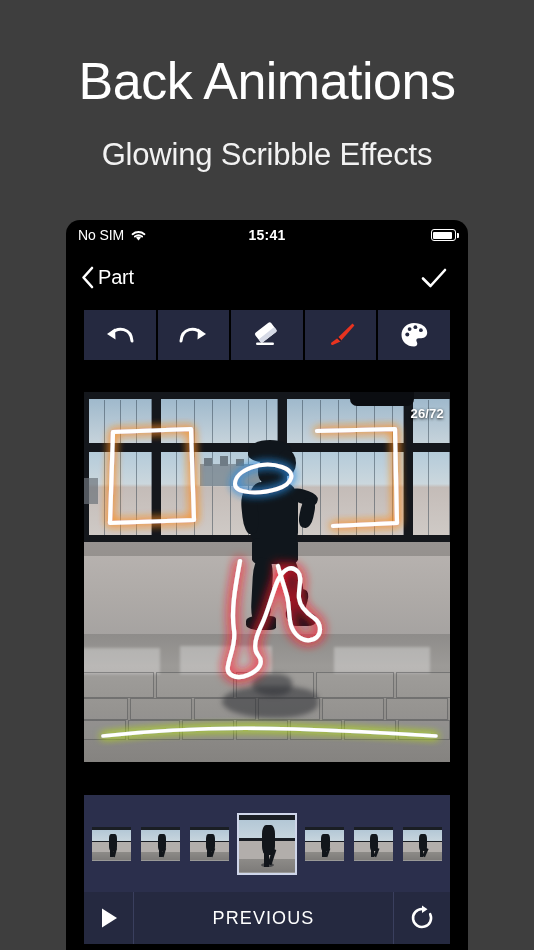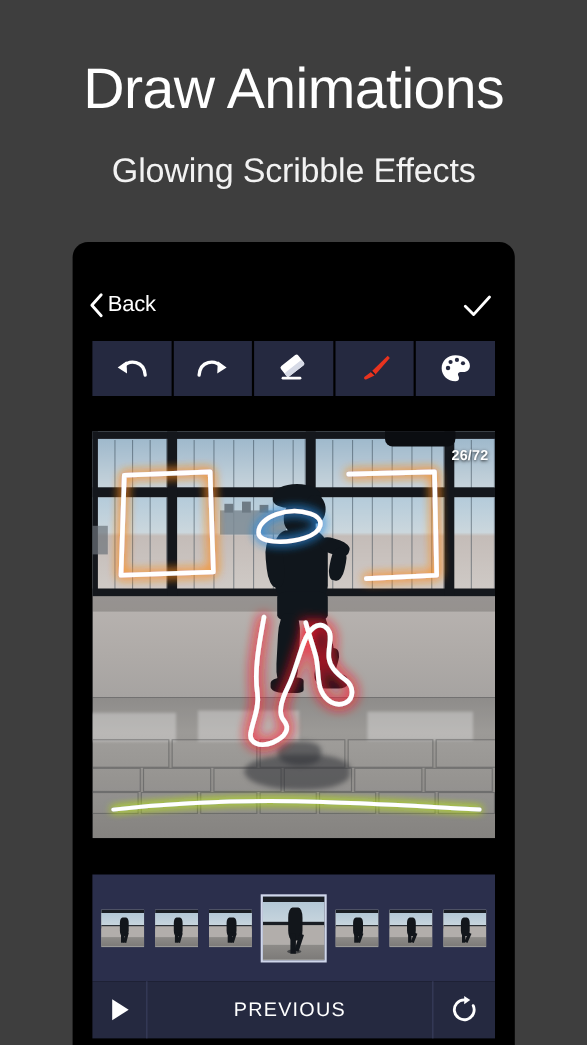--- a/index.html
+++ b/index.html
@@ -197,32 +197,48 @@
   .bb-prev { flex:1; }
   .bb-next { flex:1; }
   .bb-loop { width:56px; }
   .bb-label { font-size:18px; font-weight:400; letter-spacing:1.1px;text-align:right; }
 </style>
 </head>
 <body>
 
 <div id="root">
 
-  <div class="promo-title">Draw Animations</div>
+  <div class="promo-title">Back Animations</div>
   <div class="promo-sub">Glowing Scribble Effects</div>
 
   <div class="phone">
 
+    <div class="statusbar">
+      <div class="sb-left">
+        <span class="sb-nosim">No SIM</span>
+        <svg width="17" height="13" viewBox="0 0 17 13">
+          <path d="M8.5 11.6 L11 8.6 A4 4 0 0 0 6 8.6 Z" fill="#fff"></path>
+          <path d="M2.6 5.2 A9 9 0 0 1 14.4 5.2" stroke="#fff" stroke-width="2" fill="none" stroke-linecap="round"></path>
+          <path d="M4.9 7.6 A6 6 0 0 1 12.1 7.6" stroke="#fff" stroke-width="1.9" fill="none" stroke-linecap="round"></path>
+        </svg>
+      </div>
+      <div class="sb-time">15:41</div>
+      <div class="sb-right">
+        <div class="battery">
+          <div class="battery-fill"></div>
+        </div>
+      </div>
+    </div>
 
     <div class="navbar">
       <div class="nav-back">
         <svg width="13" height="23" viewBox="0 0 13 23">
           <path d="M11 2 L2.5 11.5 L11 21" stroke="#fff" stroke-width="2.6" fill="none" stroke-linecap="round" stroke-linejoin="round"></path>
         </svg>
-        <span class="nav-back-label">Back</span>
+        <span class="nav-back-label">Part</span>
       </div>
       <div class="nav-done">
         <svg width="28" height="24" viewBox="0 0 28 24">
           <path d="M3 12.5 L10.5 20 L25 4" stroke="#fff" stroke-width="2.6" fill="none" stroke-linecap="round" stroke-linejoin="round"></path>
         </svg>
       </div>
     </div>
 
     <div class="toolbar">
 

